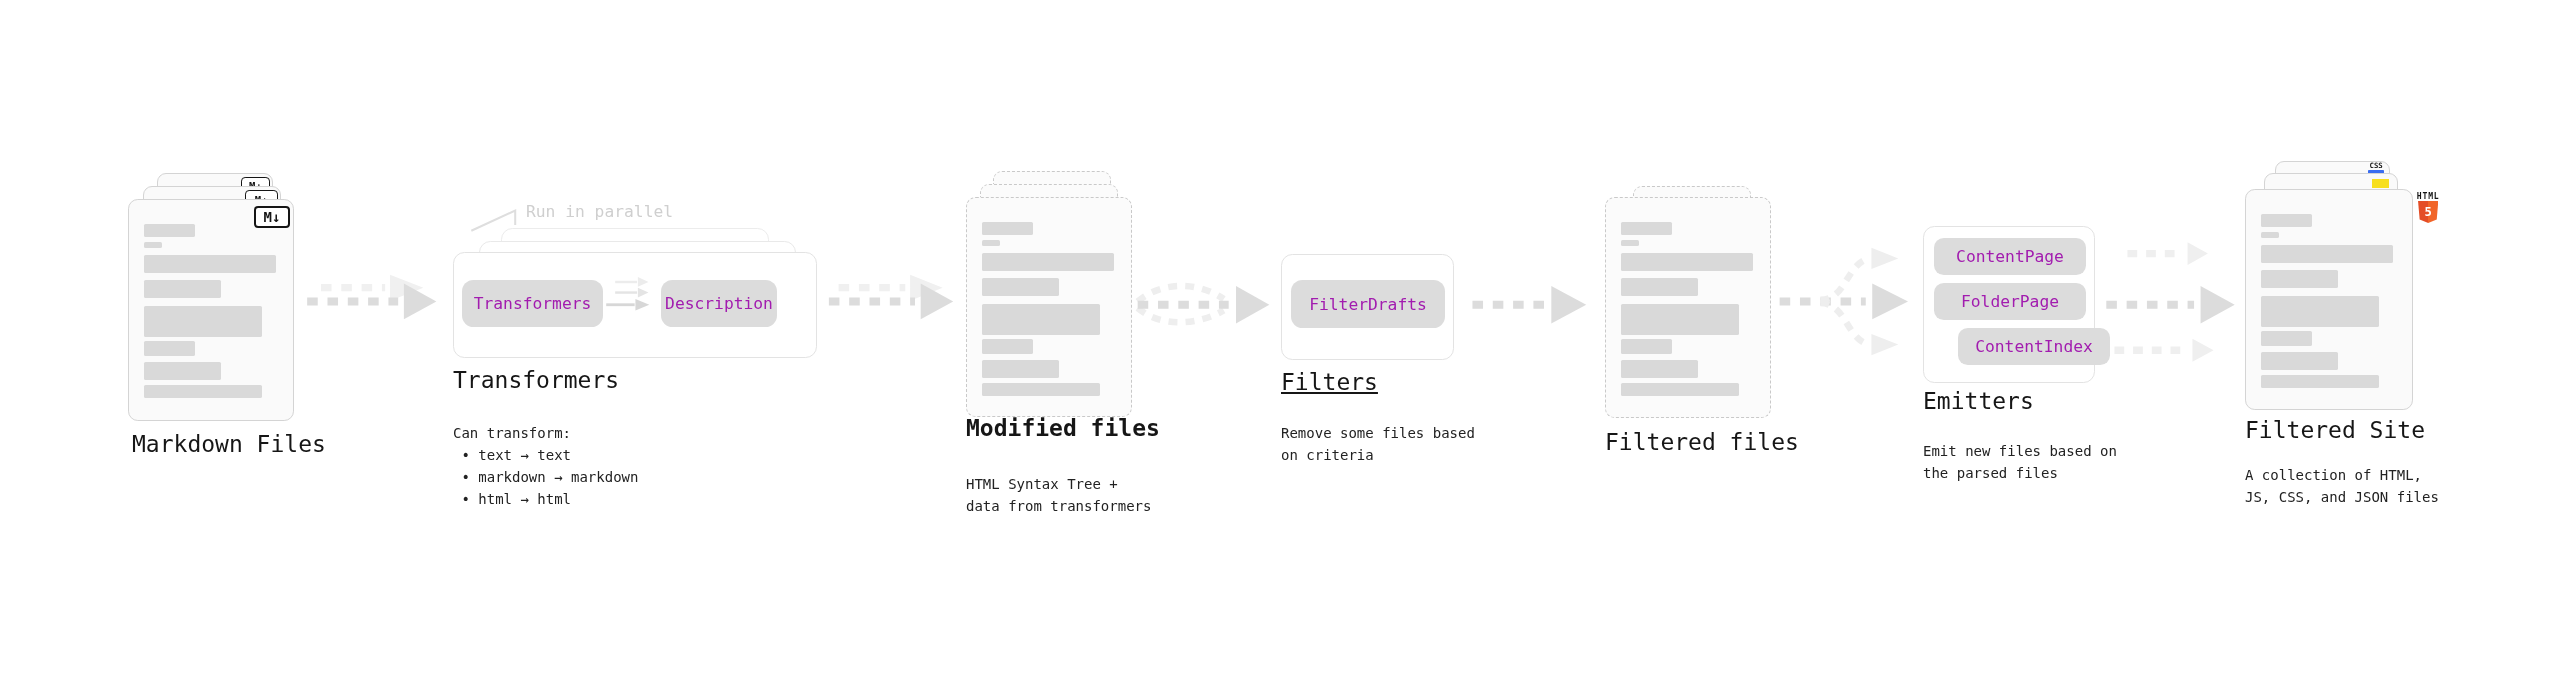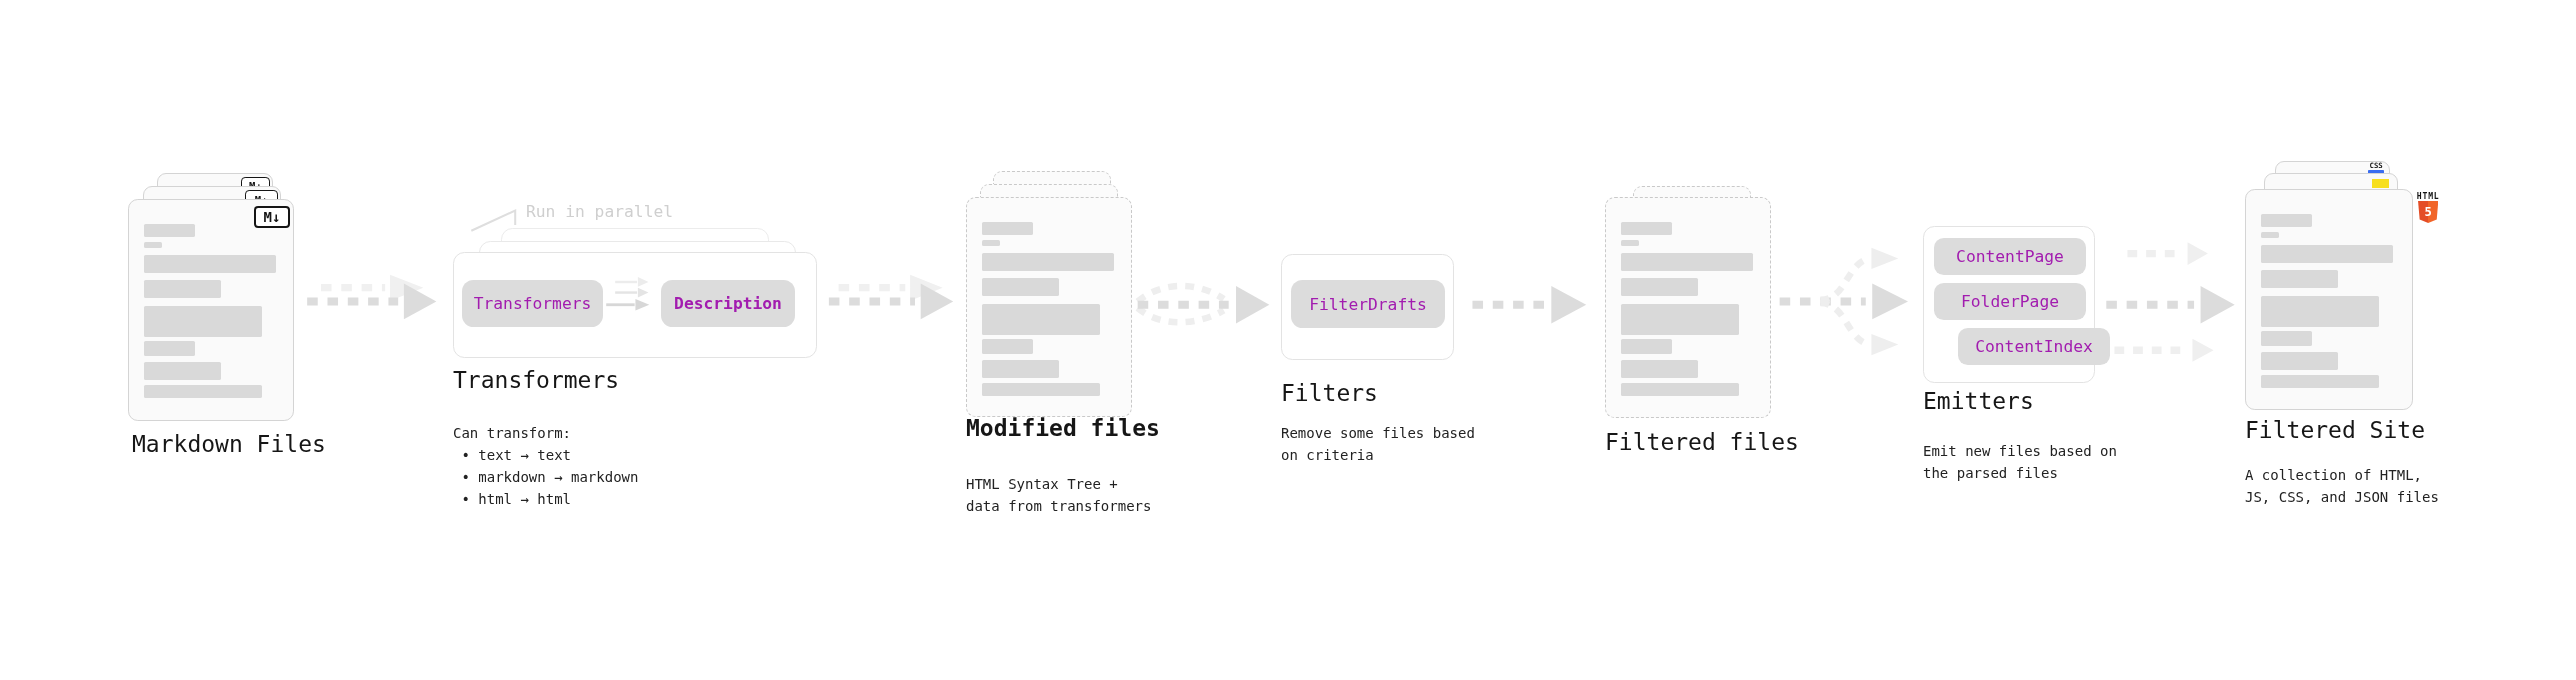--- a/index.html
+++ b/index.html
@@ -79,21 +79,21 @@
 
 <div>
   <div class="tbox back3" style="left:501px;top:228px;width:268px;height:106px;"></div>
   <div class="pill ghost3" style="left:509px;top:254px;width:114px;height:37px;"></div>
   <div class="pill ghost3" style="left:670px;top:254px;width:117px;height:37px;"></div>
   <div class="tbox back2" style="left:479px;top:241px;width:317px;height:106px;"></div>
   <div class="pill ghost2" style="left:486px;top:266px;width:128px;height:42px;"></div>
   <div class="pill ghost2" style="left:665px;top:266px;width:132px;height:42px;"></div>
   <div class="tbox" style="left:453px;top:252px;width:364px;height:106px;"></div>
   <div class="pill" style="left:462px;top:280px;width:141px;height:47px;">Transformers</div>
-  <div class="pill" style="left:661px;top:280px;width:134px;height:47px;font-weight:bold;">Description</div>
+  <div class="pill" style="left:661px;top:280px;width:116px;height:47px;">Description</div>
   <div class="note" style="left:526px;top:203px;">Run in parallel</div>
 </div>
 <div class="stage-title" style="left:453px;top:368px;">Transformers</div>
 <div class="stage-body" style="left:453px;top:411px;">Can transform:
  • text → text
  • markdown → markdown
  • html → html</div>
 
 <div>
   <div class="card dashed back" style="left:993px;top:171px;width:118px;height:57px;"></div>
@@ -110,21 +110,21 @@
   </div>
 </div>
 <div class="stage-title" style="left:966px;top:416px;font-weight:bold;">Modified files</div>
 <div class="stage-body" style="left:966px;top:462px;">HTML Syntax Tree +
 data from transformers</div>
 
 <div>
   <div class="tbox" style="left:1281px;top:254px;width:173px;height:106px;"></div>
   <div class="pill" style="left:1291px;top:280px;width:154px;height:48px;">FilterDrafts</div>
 </div>
-<div class="stage-title" style="left:1281px;top:381px;">Filters</div>
+<div class="stage-title" style="left:1281px;top:370px;text-decoration:underline;">Filters</div>
 <div class="stage-body" style="left:1281px;top:411px;">Remove some files based
 on criteria</div>
 
 <div>
   <div class="card dashed back" style="left:1633px;top:186px;width:118px;height:57px;"></div>
   <div class="card dashed" style="left:1605px;top:197px;width:166px;height:221px;">
     <div class="bar"></div>
       <div class="bar"></div>
       <div class="bar"></div>
       <div class="bar"></div>

